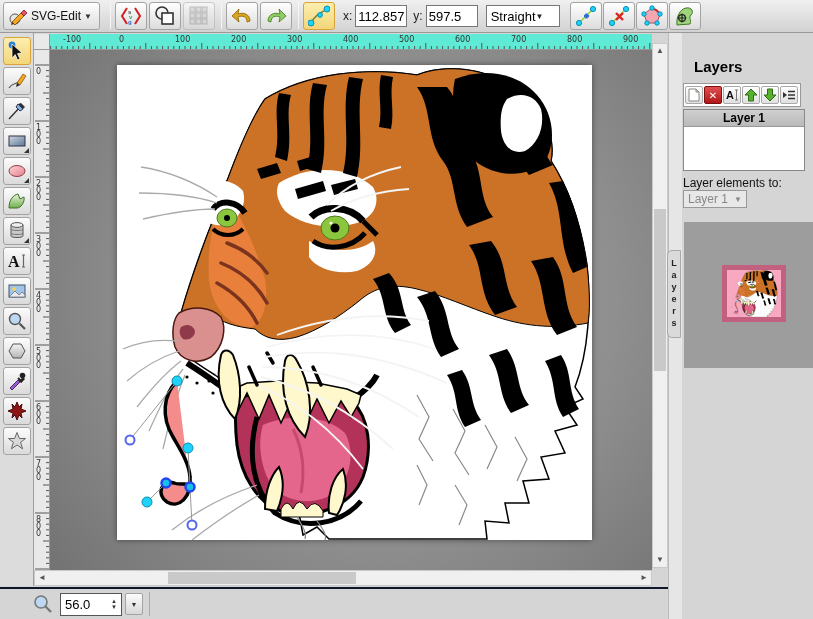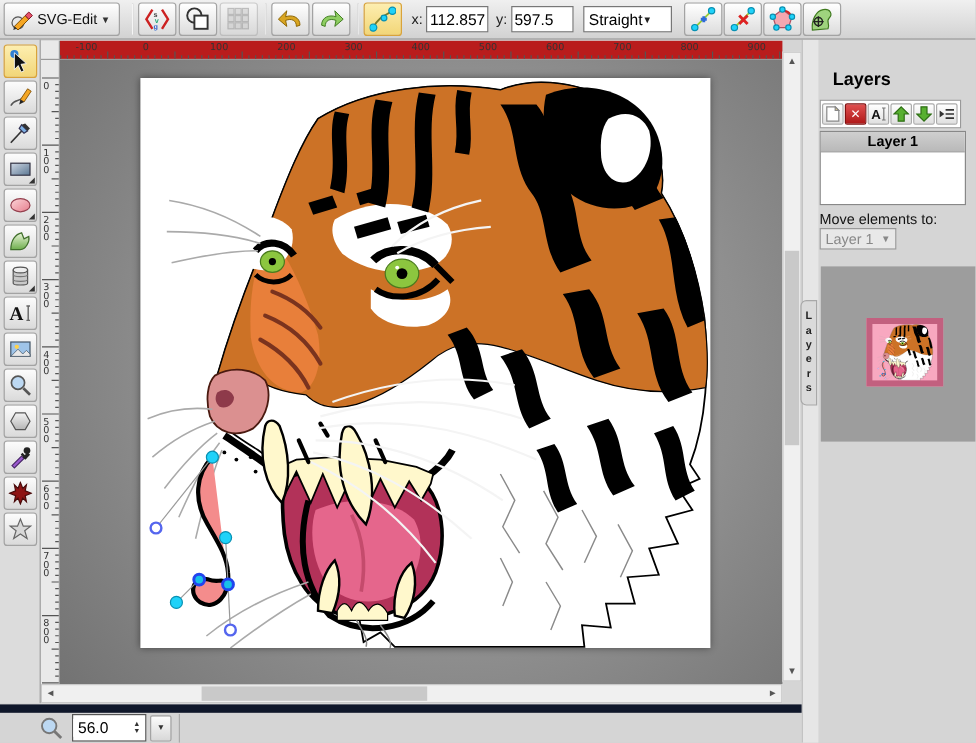--- a/index.html
+++ b/index.html
@@ -37,21 +37,21 @@
   .pal-btn { position:absolute; left:3px; width:28px; height:28px;
     border:1px solid #a3a3a3; border-radius:3px; background:linear-gradient(#fcfcfc,#dadada);
     display:flex; align-items:center; justify-content:center; }
   .pal-btn.active { background:linear-gradient(#fdeeb0,#f2d678); border-color:#d9a33a; }
   .flyout:after { content:""; position:absolute; right:1px; bottom:1px;
     border-left:5px solid transparent; border-bottom:5px solid #333; }
 
   
   .ruler-corner { position:absolute; left:34px; top:34px; width:16px; height:16px;
     background:#e9e9e9; border-right:1px solid #999; border-bottom:1px solid #999; z-index:12;}
-  .h-ruler { position:absolute; left:50px; top:34px; width:602px; height:16px; background:#b91c1c;
+  .h-ruler { position:absolute; left:50px; top:34px; width:602px; height:16px; background:#5eead4;
     border-bottom:1px solid #999; z-index:12; overflow:hidden;}
   .v-ruler { position:absolute; left:34px; top:50px; width:16px; height:520px; background:#e9e9e9;
     border-right:1px solid #999; z-index:12; overflow:hidden;}
   .viewport { position:absolute; left:50px; top:50px; width:602px; height:520px; overflow:hidden;
     background:radial-gradient(circle 430px at 330px 250px,#a0a0a0 0%,#8f8f8f 55%,#727272 100%); }
   .canvas { position:absolute; left:67px; top:15px; width:475px; height:475px; background:#fff;
     box-shadow:0 0 6px rgba(0,0,0,.45); }
 
   
   .v-scroll { position:absolute; left:652px; top:43px; width:16px; height:525px;
@@ -60,21 +60,21 @@
     font-size:8px; color:#555; line-height:14px; }
   .v-thumb { position:absolute; left:1px; top:165px; width:12px; height:162px; background:#c9c9c9; }
   .h-scroll { position:absolute; left:34px; top:570px; width:618px; height:16px;
     background:#f0f0f0; border:1px solid #c9c9c9; z-index:12; }
   .h-scroll .sb-arrow { position:absolute; top:0; width:14px; height:14px; text-align:center;
     font-size:8px; color:#555; line-height:14px; }
   .h-thumb { position:absolute; top:1px; left:133px; width:188px; height:12px; background:#c9c9c9; }
 
   
   .bottom-bar { position:absolute; left:0; top:587px; width:668px; height:32px;
-    background:#d5d5d5; border-top:7px solid #0f172a; display:flex; align-items:center; z-index:25; }
+    background:#d5d5d5; border-top:2px solid #0f172a; display:flex; align-items:center; z-index:25; }
   .zoom-input-wrap { width:62px; height:23px; border:1px solid #555; background:#fff;
     display:flex; align-items:center; margin-left:6px; }
   .zoom-input { flex:1; border:none; width:38px; font-size:13px; padding-left:4px;
     font-family:"Liberation Sans",sans-serif; outline:none; }
   .spinner { width:14px; display:flex; flex-direction:column; align-items:center; }
   .spinner span { font-size:6px; line-height:6px; color:#333; }
   .zoom-dd { width:18px; height:22px; border:1px solid #a3a3a3; border-radius:2px;
     background:linear-gradient(#fcfcfc,#d8d8d8); margin-left:3px;
     display:flex; align-items:center; justify-content:center; font-size:7px; color:#333; }
   .bb-sep { width:1px; height:24px; background:#aaa; margin-left:6px; }
@@ -789,21 +789,21 @@
         <path d="M1 4 L5 7 L1 10 Z" fill="#333"></path>
         <path d="M6 3.5 h7 M6 7 h7 M6 10.5 h7" stroke="#333" stroke-width="1.4"></path>
       </svg>
     </div>
   </div>
 
   <div class="layer-list">
     <div class="layer-row">Layer 1</div>
   </div>
 
-  <div class="move-label">Move elements to:</div>
+  <div class="move-label">Layer elements to:</div>
   <div class="move-dd">
     <span>Layer 1</span>
     <span class="caret">▼</span>
   </div>
 
   <div class="thumb-box">
     <div class="thumb">
       <svg width="54" height="47" viewBox="0 0 475 475" preserveAspectRatio="xMidYMid meet">
         <use href="#artwork"></use>
       </svg>

